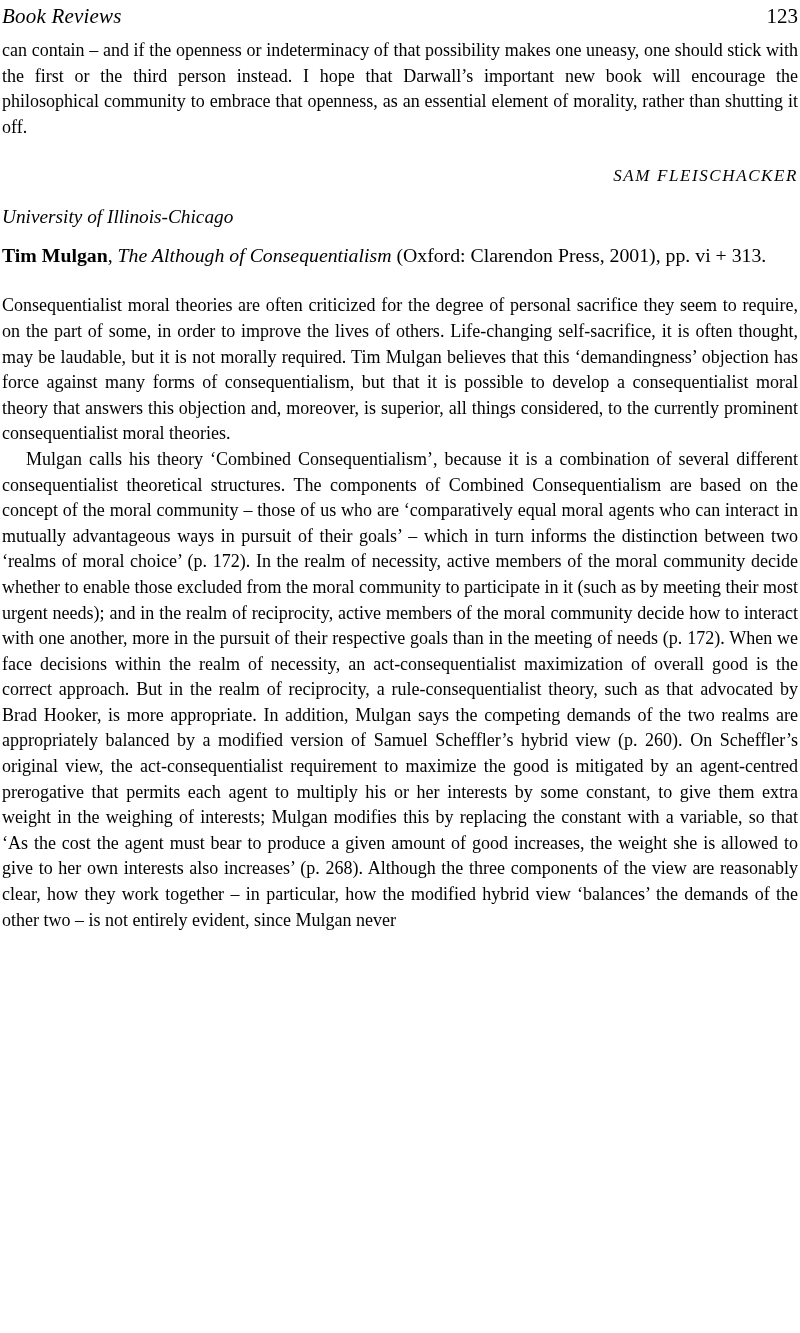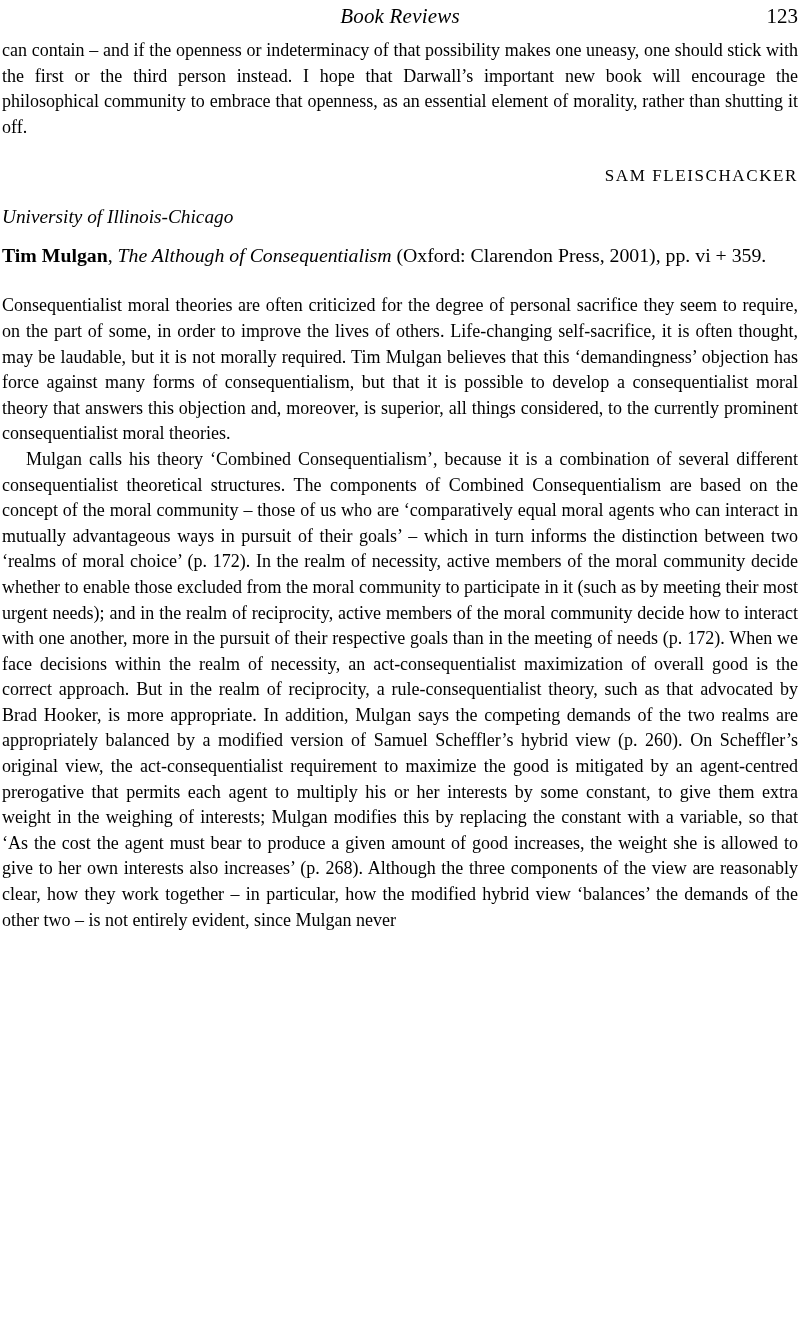--- a/index.html
+++ b/index.html
@@ -24,21 +24,21 @@
   .running-head {
     position: relative;
     height: 34px;
     margin: 4px 0 0 0;
   }
   .running-head .rh-title {
     position: absolute;
     left: 0;
     right: 0;
     top: 0;
-    text-align: center;
+    text-align: left;
     font-style: italic;
     font-size: 21px;
     letter-spacing: 0.2px;
   }
   .running-head .rh-page {
     position: absolute;
     right: 0;
     top: 0;
     font-size: 21px;
   }
@@ -53,20 +53,21 @@
     margin: 0;
   }
   p.indent {
     text-indent: 24px;
   }
   .signature {
     text-align: right;
     margin-top: 26px;
     font-size: 17px;
     letter-spacing: 1.6px;
+    font-style: italic;
   }
   .affiliation {
     margin-top: 20px;
     font-style: italic;
     font-size: 19.3px;
   }
   .doi {
     margin-top: 58px;
     font-size: 17.5px;
     letter-spacing: 0.1px;
@@ -100,21 +101,21 @@
   <div class="body-text">
     <p>can contain – and if the openness or indeterminacy of that possibility makes one uneasy, one should stick with the first or the third person instead. I hope that Darwall’s important new book will encourage the philosophical community to embrace that openness, as an essential element of morality, rather than shutting it off.</p>
   </div>
 
   <div class="signature">SAM FLEISCHACKER</div>
 
   <div class="affiliation">University of Illinois-Chicago</div>
 
 
   <div class="review-head">
-    <span class="author">Tim Mulgan</span><span>, </span><span class="title">The Although of Consequentialism</span><span> (Oxford: Clarendon Press, 2001), pp. vi + 359.</span>
+    <span class="author">Tim Mulgan</span><span>, </span><span class="title">The Although of Consequentialism</span><span> (Oxford: Clarendon Press, 2001), pp. vi + 313.</span>
   </div>
 
   <div class="body-text para-block">
     <p>Consequentialist moral theories are often criticized for the degree of personal sacrifice they seem to require, on the part of some, in order to improve the lives of others. Life-changing self-sacrifice, it is often thought, may be laudable, but it is not morally required. Tim Mulgan believes that this ‘demandingness’ objection has force against many forms of consequentialism, but that it is possible to develop a consequentialist moral theory that answers this objection and, moreover, is superior, all things considered, to the currently prominent consequentialist moral theories.</p>
     <p class="indent">Mulgan calls his theory ‘Combined Consequentialism’, because it is a combination of several different consequentialist theoretical structures. The components of Combined Consequentialism are based on the concept of the moral community – those of us who are ‘comparatively equal moral agents who can interact in mutually advantageous ways in pursuit of their goals’ – which in turn informs the distinction between two ‘realms of moral choice’ (p. 172). In the realm of necessity, active members of the moral community decide whether to enable those excluded from the moral community to participate in it (such as by meeting their most urgent needs); and in the realm of reciprocity, active members of the moral community decide how to interact with one another, more in the pursuit of their respective goals than in the meeting of needs (p. 172). When we face decisions within the realm of necessity, an act-consequentialist maximization of overall good is the correct approach. But in the realm of reciprocity, a rule-consequentialist theory, such as that advocated by Brad Hooker, is more appropriate. In addition, Mulgan says the competing demands of the two realms are appropriately balanced by a modified version of Samuel Scheffler’s hybrid view (p. 260). On Scheffler’s original view, the act-consequentialist requirement to maximize the good is mitigated by an agent-centred prerogative that permits each agent to multiply his or her interests by some constant, to give them extra weight in the weighing of interests; Mulgan modifies this by replacing the constant with a variable, so that ‘As the cost the agent must bear to produce a given amount of good increases, the weight she is allowed to give to her own interests also increases’ (p. 268). Although the three components of the view are reasonably clear, how they work together – in particular, how the modified hybrid view ‘balances’ the demands of the other two – is not entirely evident, since Mulgan never</p>
   </div>
 
 </div>
 
 </body></html>

